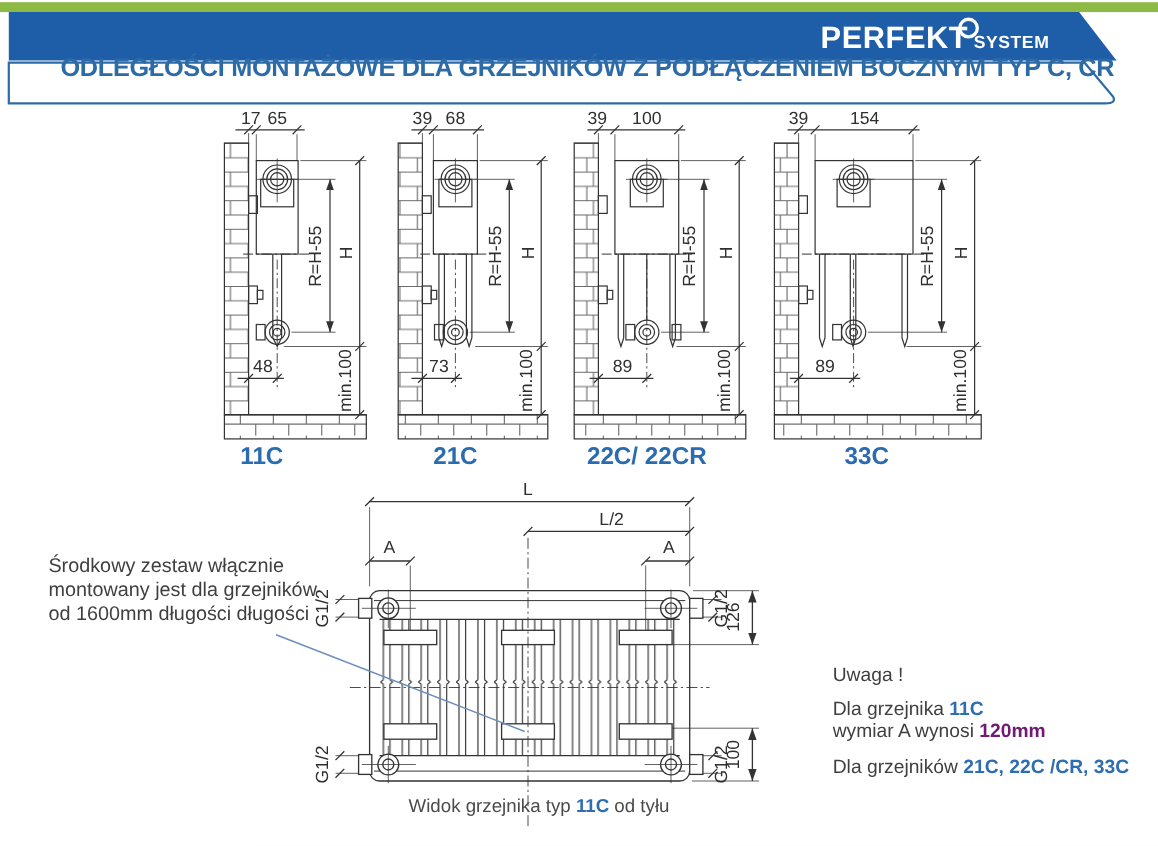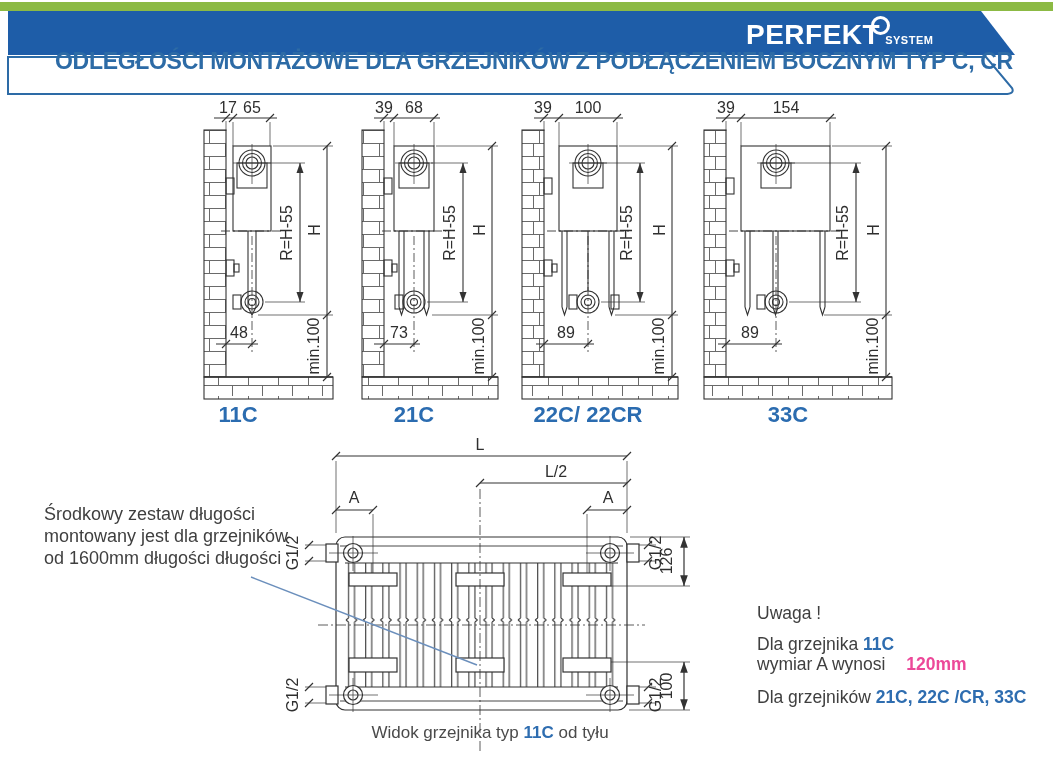--- a/index.html
+++ b/index.html
@@ -6,33 +6,33 @@
   .page{position:relative;width:1053px;height:769px;background:#ffffff;overflow:hidden;
         font-family:"Liberation Sans",sans-serif;}
   svg{position:absolute;left:0;top:0;}
   
   .hdr-title{position:absolute;left:55px;top:20px;color:#ffffff;font-size:24px;font-weight:600;
              word-spacing:7px;letter-spacing:-0.2px;white-space:nowrap;}
   .logo{position:absolute;left:746px;top:19px;color:#ffffff;white-space:nowrap;}
   .logo .brand{font-size:28px;font-weight:800;letter-spacing:0.5px;}
   .logo .ring{display:inline-block;width:13px;height:13px;border:3px solid #ffffff;border-radius:50%;
               position:relative;top:-9px;margin-left:-9px;}
-  .logo .sub{font-size:11px;font-weight:600;letter-spacing:0.5px;margin-left:-5px;}
+  .logo .sub{font-size:16px;font-weight:600;letter-spacing:0.5px;margin-left:-5px;}
   .hdr-sub{position:absolute;left:55px;top:48px;color:#2d6ba6;font-size:23px;font-weight:600;
            white-space:nowrap;letter-spacing:-0.3px;}
   
   .dlabel{position:absolute;top:402px;width:130px;text-align:center;color:#2b6cb0;
           font-size:22px;font-weight:700;}
   
   .ann{position:absolute;left:44px;top:503px;color:#3f3f3f;font-size:18px;line-height:22px;}
   .note{position:absolute;left:757px;top:603px;color:#3f3f3f;font-size:17.5px;line-height:20px;}
   .note .title{margin-bottom:11px;}
   .note .gap{height:13px;}
   .blue{color:#2e6db0;font-weight:600;}
-  .note b{color:#ec4899;margin-left:16px;}
+  .note b{color:#701a75;}
   .caption{position:absolute;left:325px;top:723px;width:330px;text-align:center;color:#4a4a4a;
            font-size:17px;}
   .dt{font-size:16px;fill:#2f2f2f;stroke:none;text-anchor:middle;}
 </style>
 </head>
 <body>
 
 <div class="page">
 
 <svg width="1053" height="769" viewBox="0 0 1053 769">
@@ -267,21 +267,21 @@
   <span class="brand">PERFEKT</span><span class="ring"></span><span class="sub">SYSTEM</span>
 </div>
 <div class="hdr-sub">ODLEGŁOŚCI MONTAŻOWE DLA GRZEJNIKÓW Z PODŁĄCZENIEM BOCZNYM TYP C, CR</div>
 
 <div class="dlabel" style="left:173px">11C</div>
 <div class="dlabel" style="left:349px">21C</div>
 <div class="dlabel" style="left:523px">22C/ 22CR</div>
 <div class="dlabel" style="left:723px">33C</div>
 
 <div class="ann">
-  <div>Środkowy zestaw długości</div>
+  <div>Środkowy zestaw włącznie</div>
   <div>montowany jest dla grzejników</div>
   <div>od 1600mm długości długości</div>
 </div>
 
 <div class="note">
   <div class="title">Uwaga !</div>
   <div><span>Dla grzejnika </span><span class="blue">11C</span></div>
   <div><span>wymiar A wynosi </span><b>120mm</b></div>
   <div class="gap"></div>
   <div><span>Dla grzejników </span><span class="blue">21C, 22C /CR, 33C</span></div>

